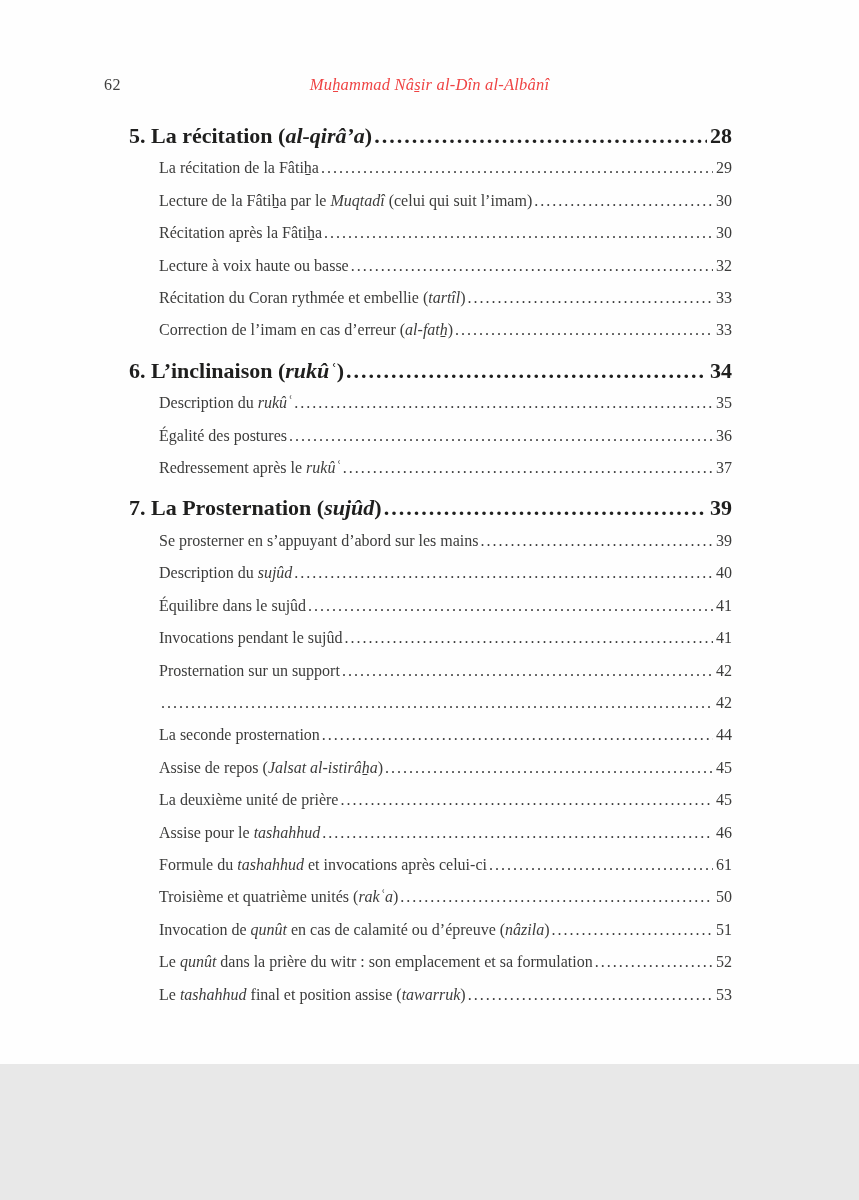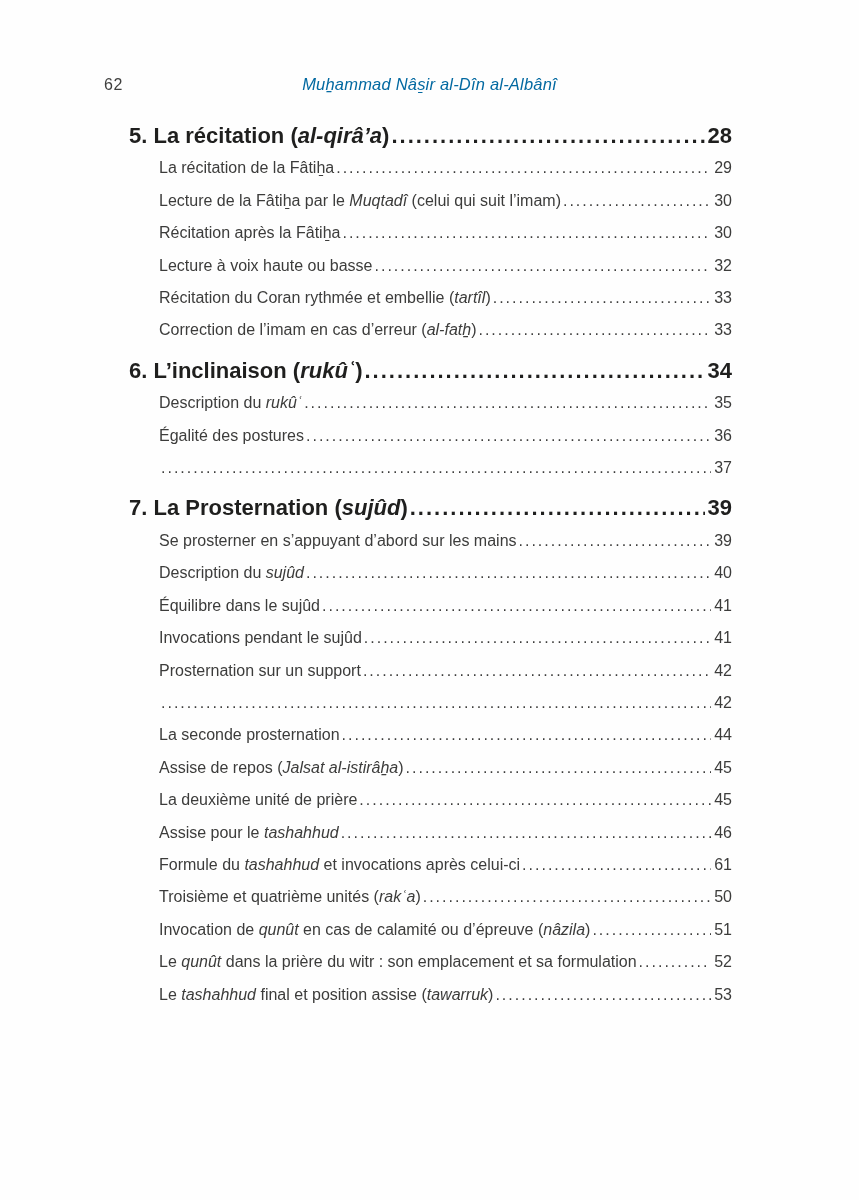--- a/index.html
+++ b/index.html
@@ -1,33 +1,33 @@
 <!DOCTYPE html>
 <html><head>
 <meta charset="utf-8">
 <style>
   html,body{margin:0;padding:0;background:#e8e8e8;}
   .page{
     position:relative;
-    width:859px;height:1200px;
+    width:859px;height:1064px;
     background:#fefefe;
     margin:0 auto;
     overflow:hidden;
-    font-family:Liberation Sans, sans-serif;
+    font-family:Liberation Serif, serif;
   }
   .folio{
     position:absolute;left:104px;top:76px;
     font-size:16px;color:#3f3f3e;letter-spacing:0.5px;
   }
   .running-head{
     position:absolute;left:0;right:0;top:75px;
     text-align:center;
     font-style:italic;
     font-size:16.5px;
-    color:#0369a1;
+    color:#ef4444;
     letter-spacing:0.2px;
   }
   .toc{
     position:absolute;top:112px;left:129px;right:127px;
   }
   .toc-row{
     display:flex;
     align-items:baseline;
     line-height:32.4px;
     font-size:16px;
@@ -125,20 +125,21 @@
       <span class="toc-page">35</span>
     </div>
 
     <div class="toc-row entry">
       <span class="toc-label"><span>Égalité des postures</span></span>
       <span class="toc-dots"></span>
       <span class="toc-page">36</span>
     </div>
 
     <div class="toc-row entry">
+      <span class="toc-label"><span>Redressement après le </span><span class="it">rukûʿ</span></span>
       <span class="toc-dots"></span>
       <span class="toc-page">37</span>
     </div>
 
     <div class="toc-row section">
       <span class="toc-label"><span>7. La Prosternation (</span><span class="it">sujûd</span><span>)</span></span>
       <span class="toc-dots"></span>
       <span class="toc-page">39</span>
     </div>
 

